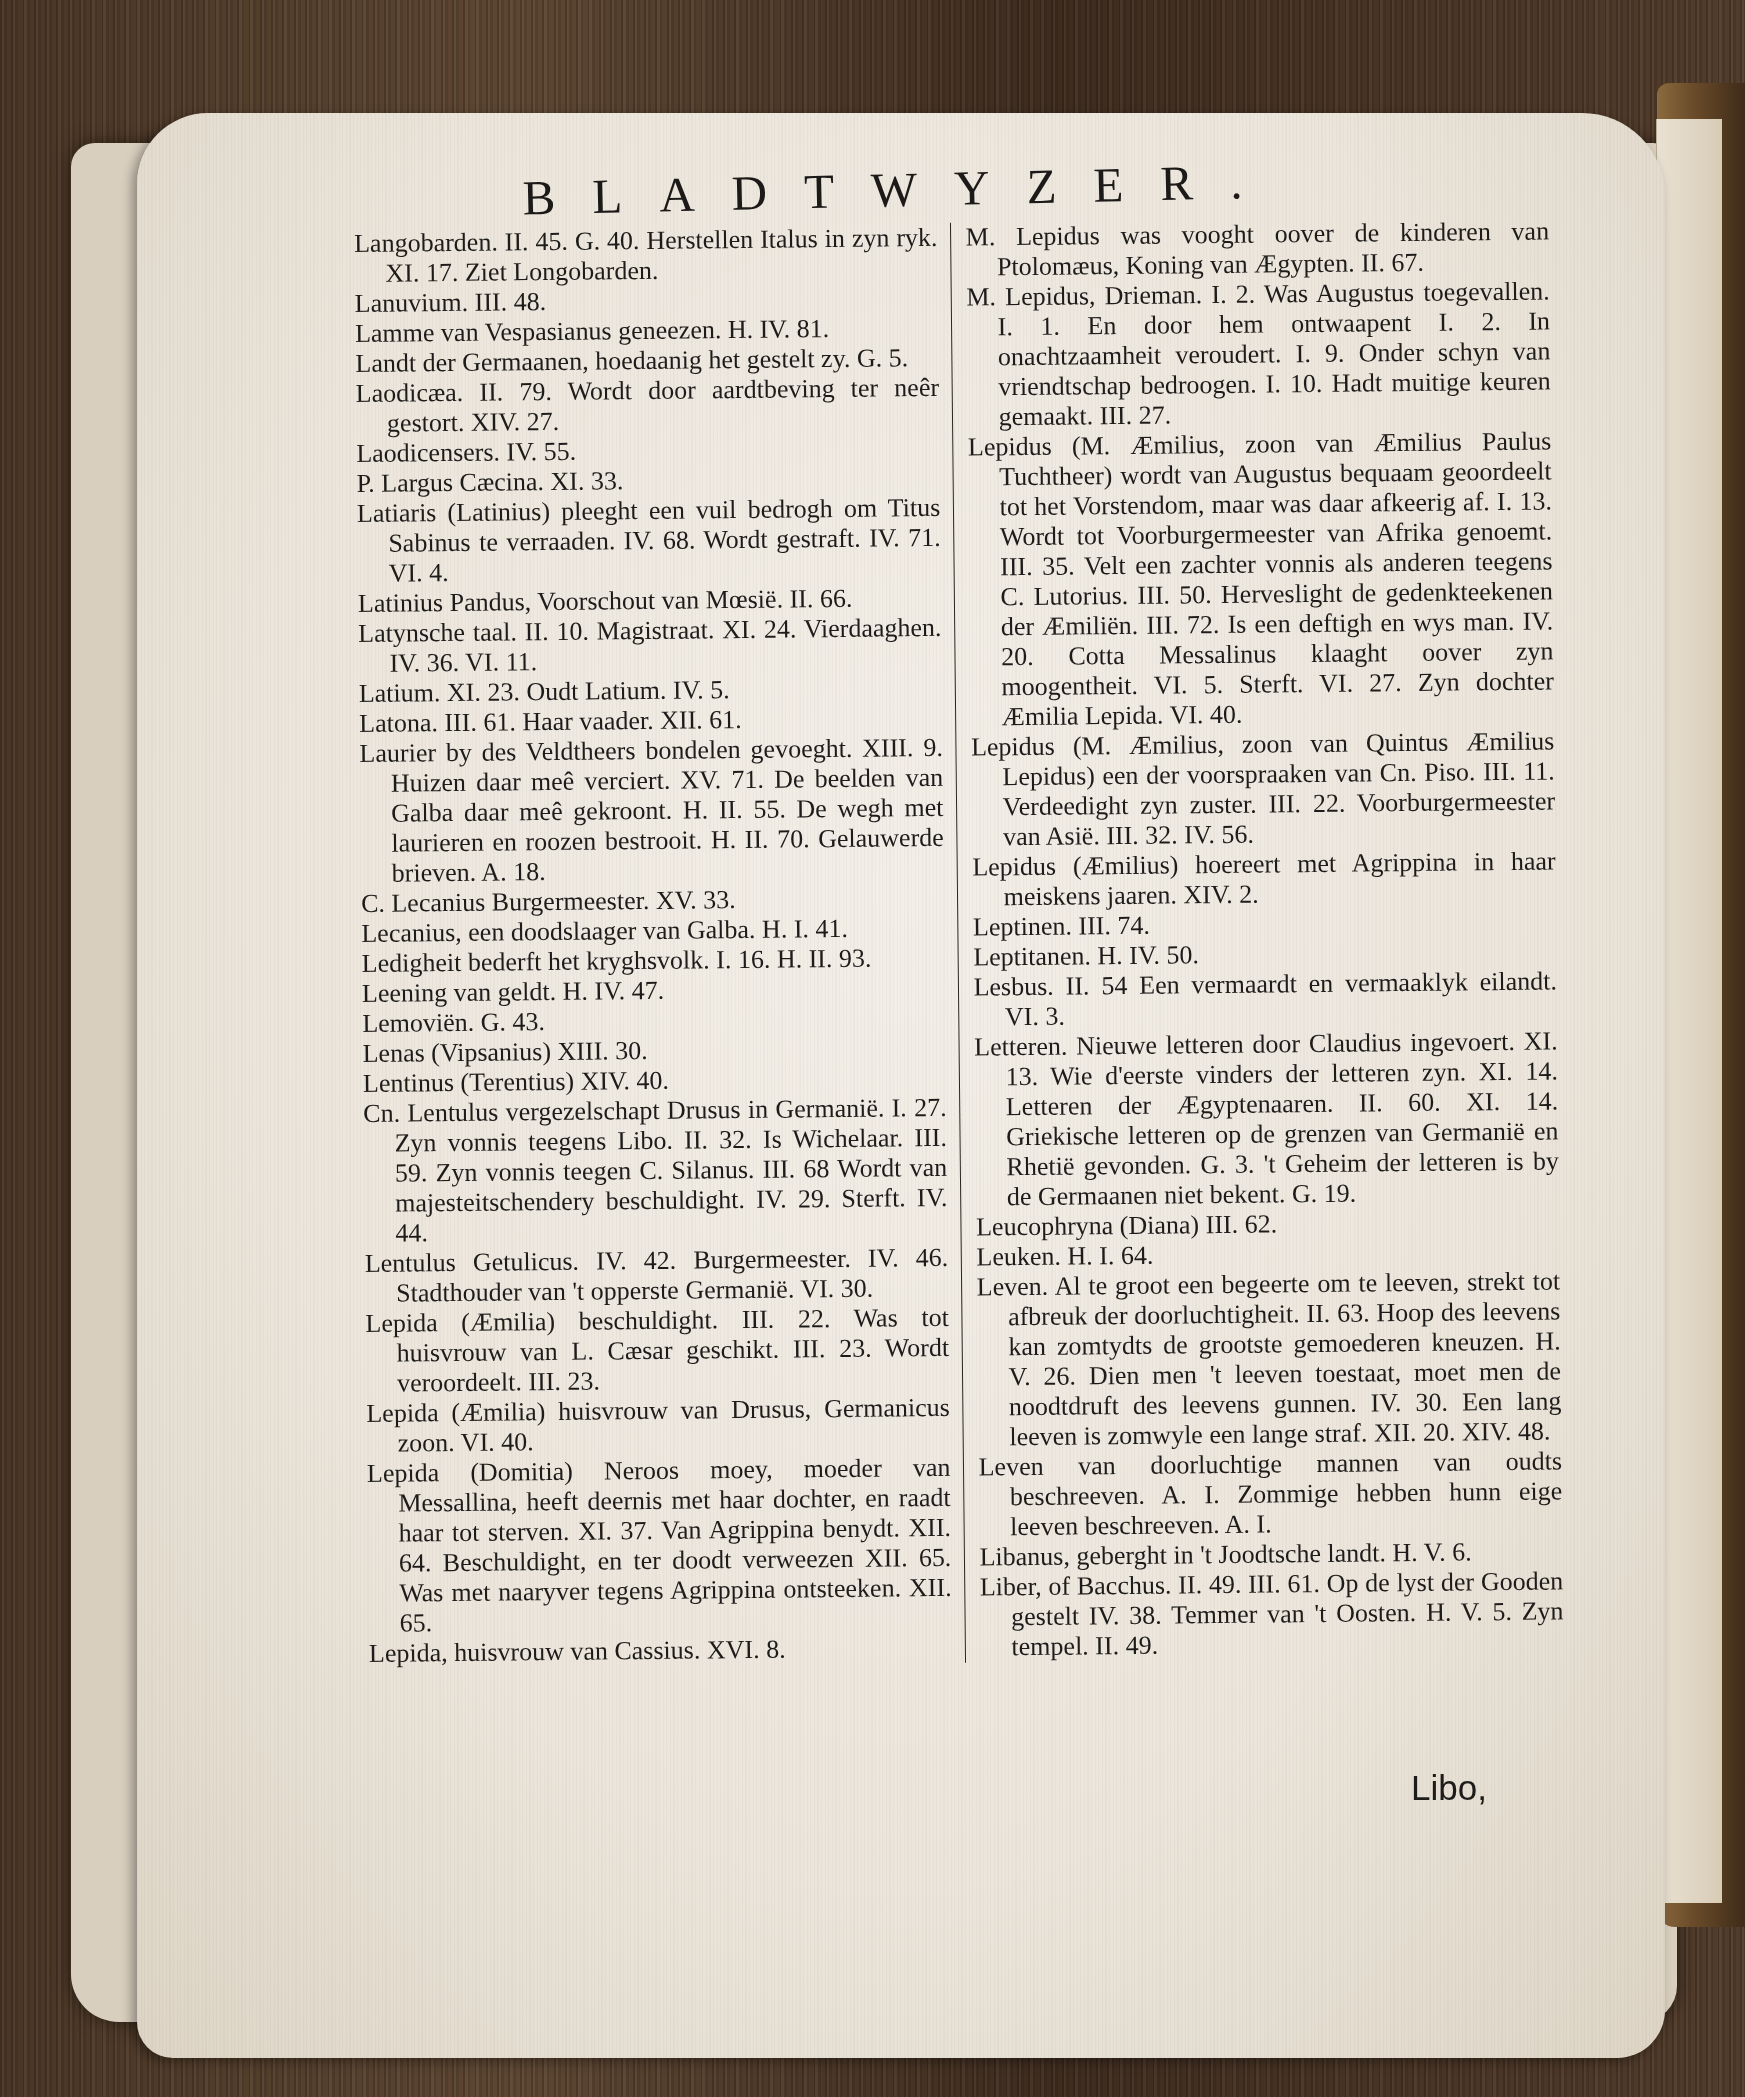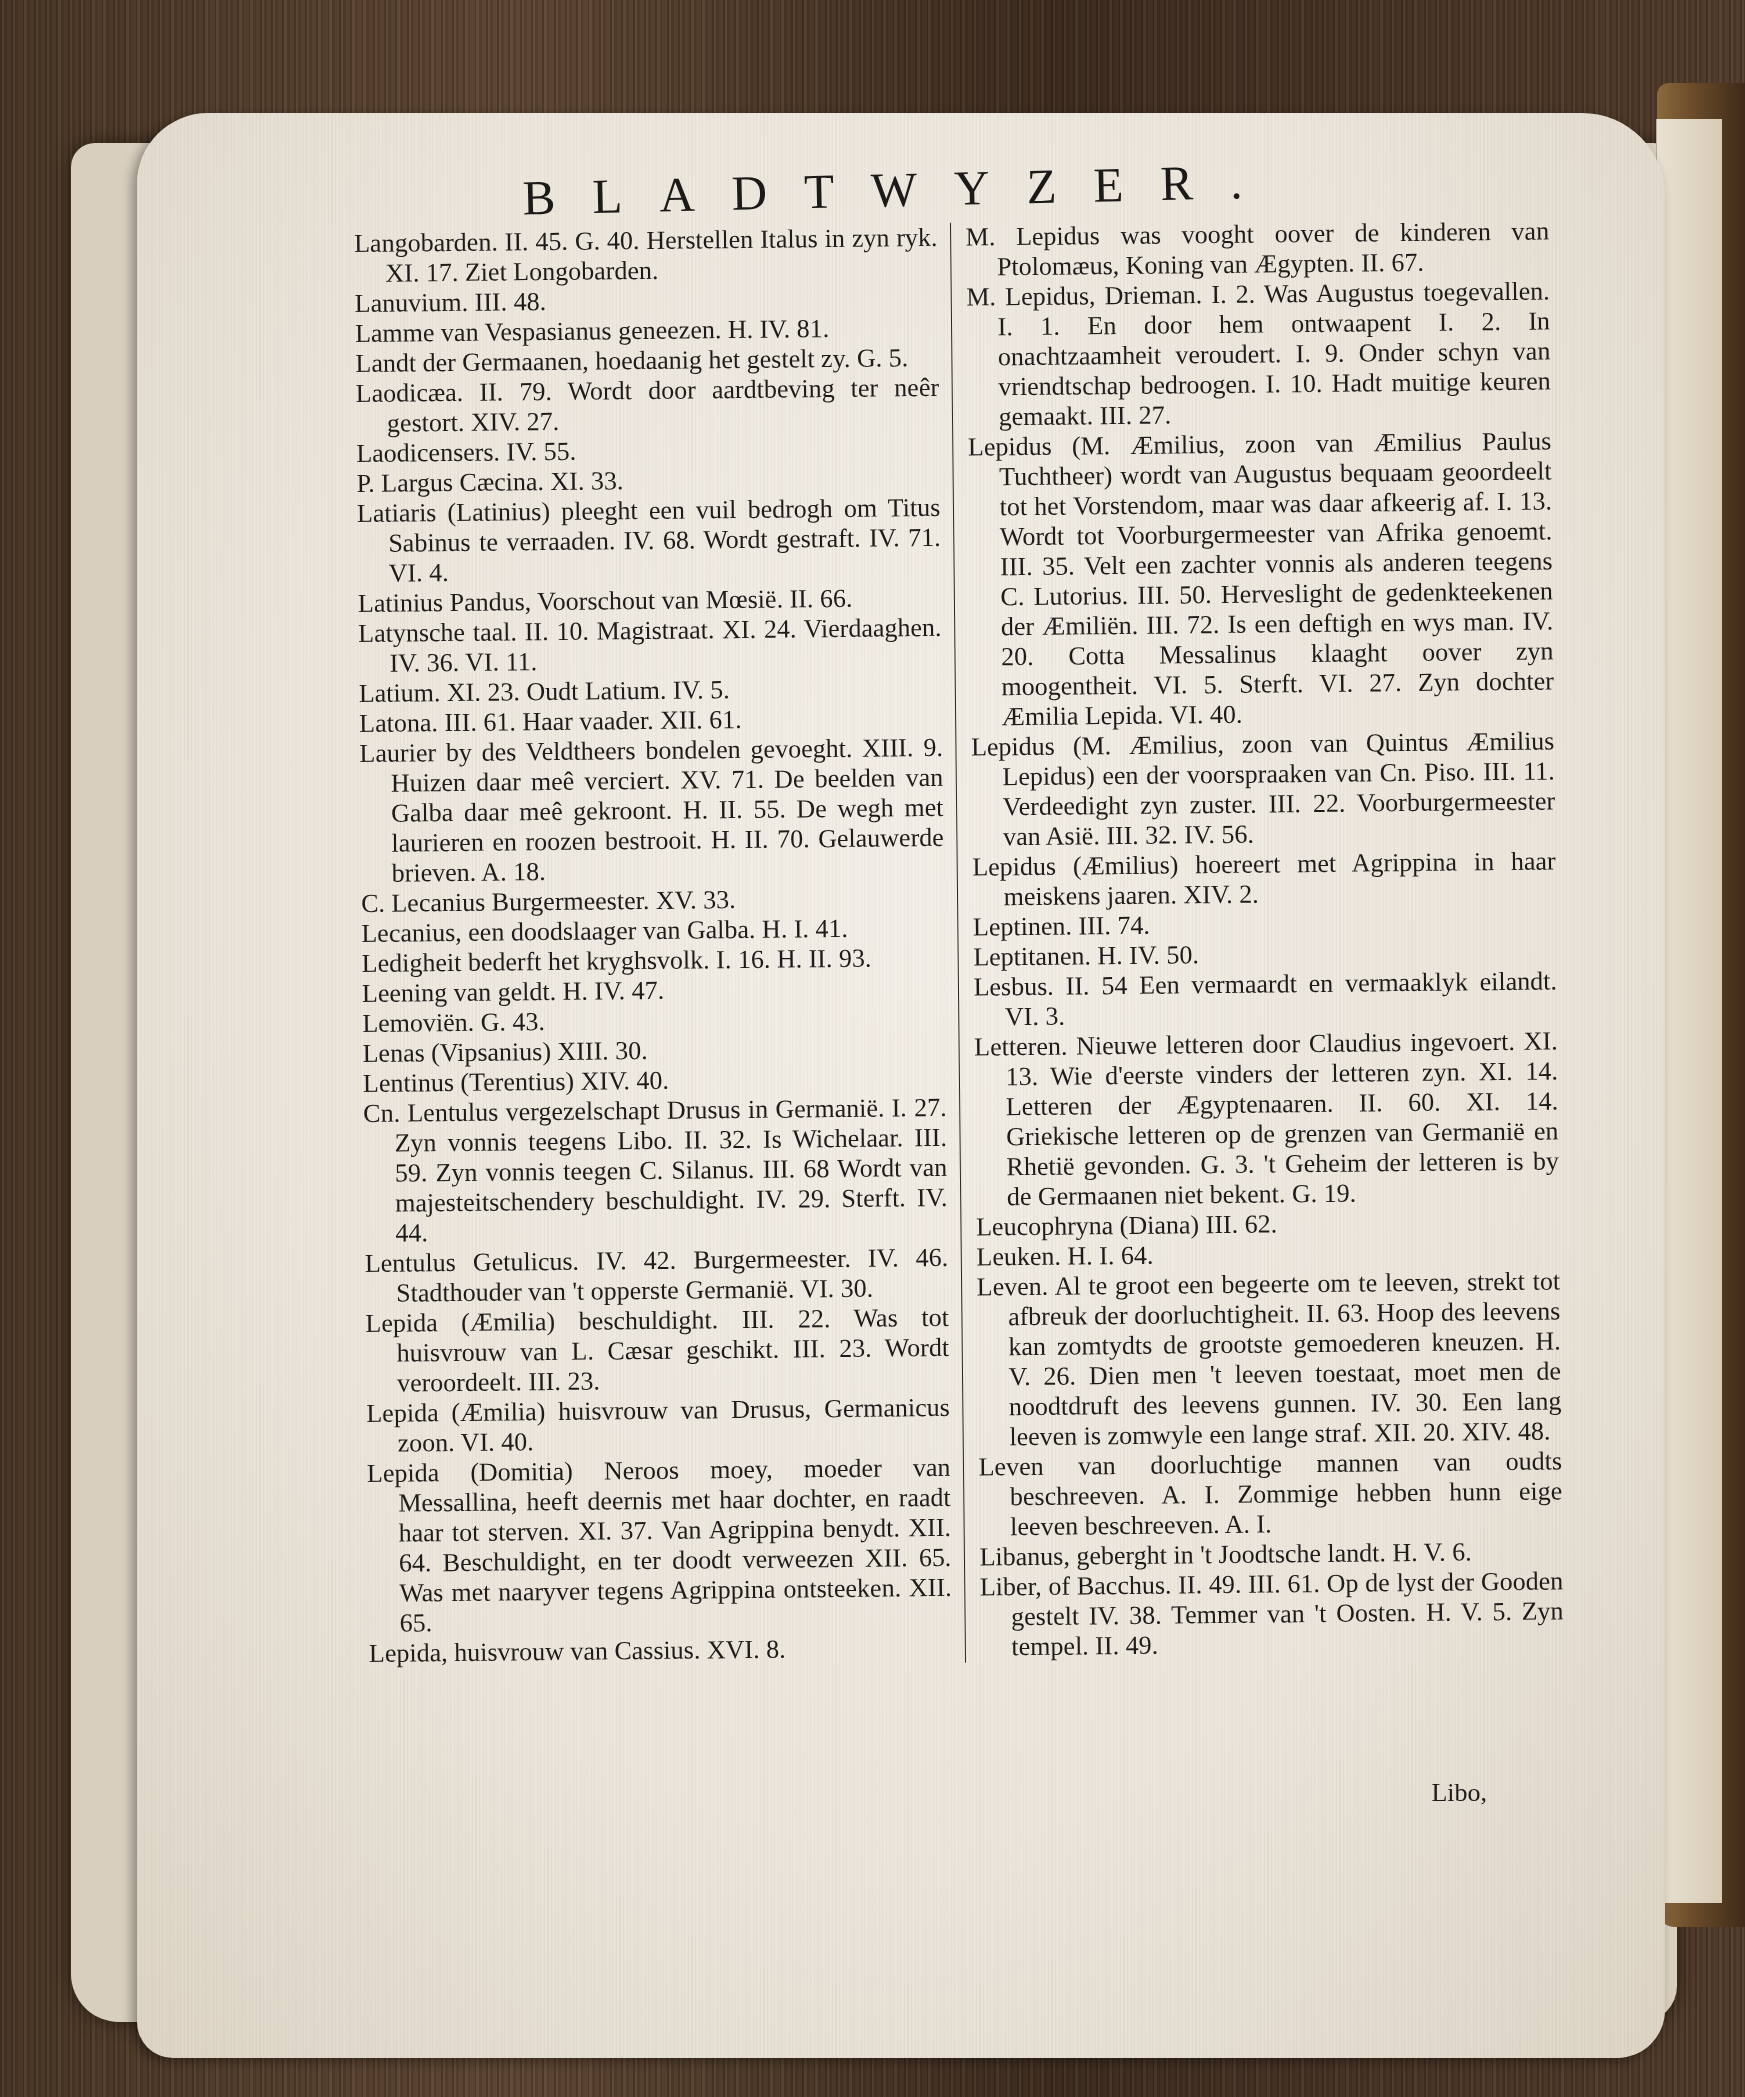--- a/index.html
+++ b/index.html
@@ -47,21 +47,21 @@
   .col-left { padding-right: 13px; }
   .col-right { padding-left: 14.3px; border-left: 1.8px solid #2a2723; }
   .entry {
     font-size: 26px; line-height: 30px; color: #1e1c1a;
     text-align: justify; padding-left: 31px; text-indent: -31px;
     margin: 0 0 0 0;
     font-family: "Liberation Serif", serif;
   }
   .catchword {
     position: absolute; right: 178px; bottom: 250px;
-    font-size: 26px; color: #1e1c1a; font-family: Liberation Serif, serif;
+    font-size: 35px; color: #1e1c1a; font-family: Liberation Sans, sans-serif;
   }
 </style>
 </head>
 <body>
 
 <div class="under-page"></div>
 <div class="right-cover"></div>
 <div class="right-board"></div>
 
 <div class="page">

